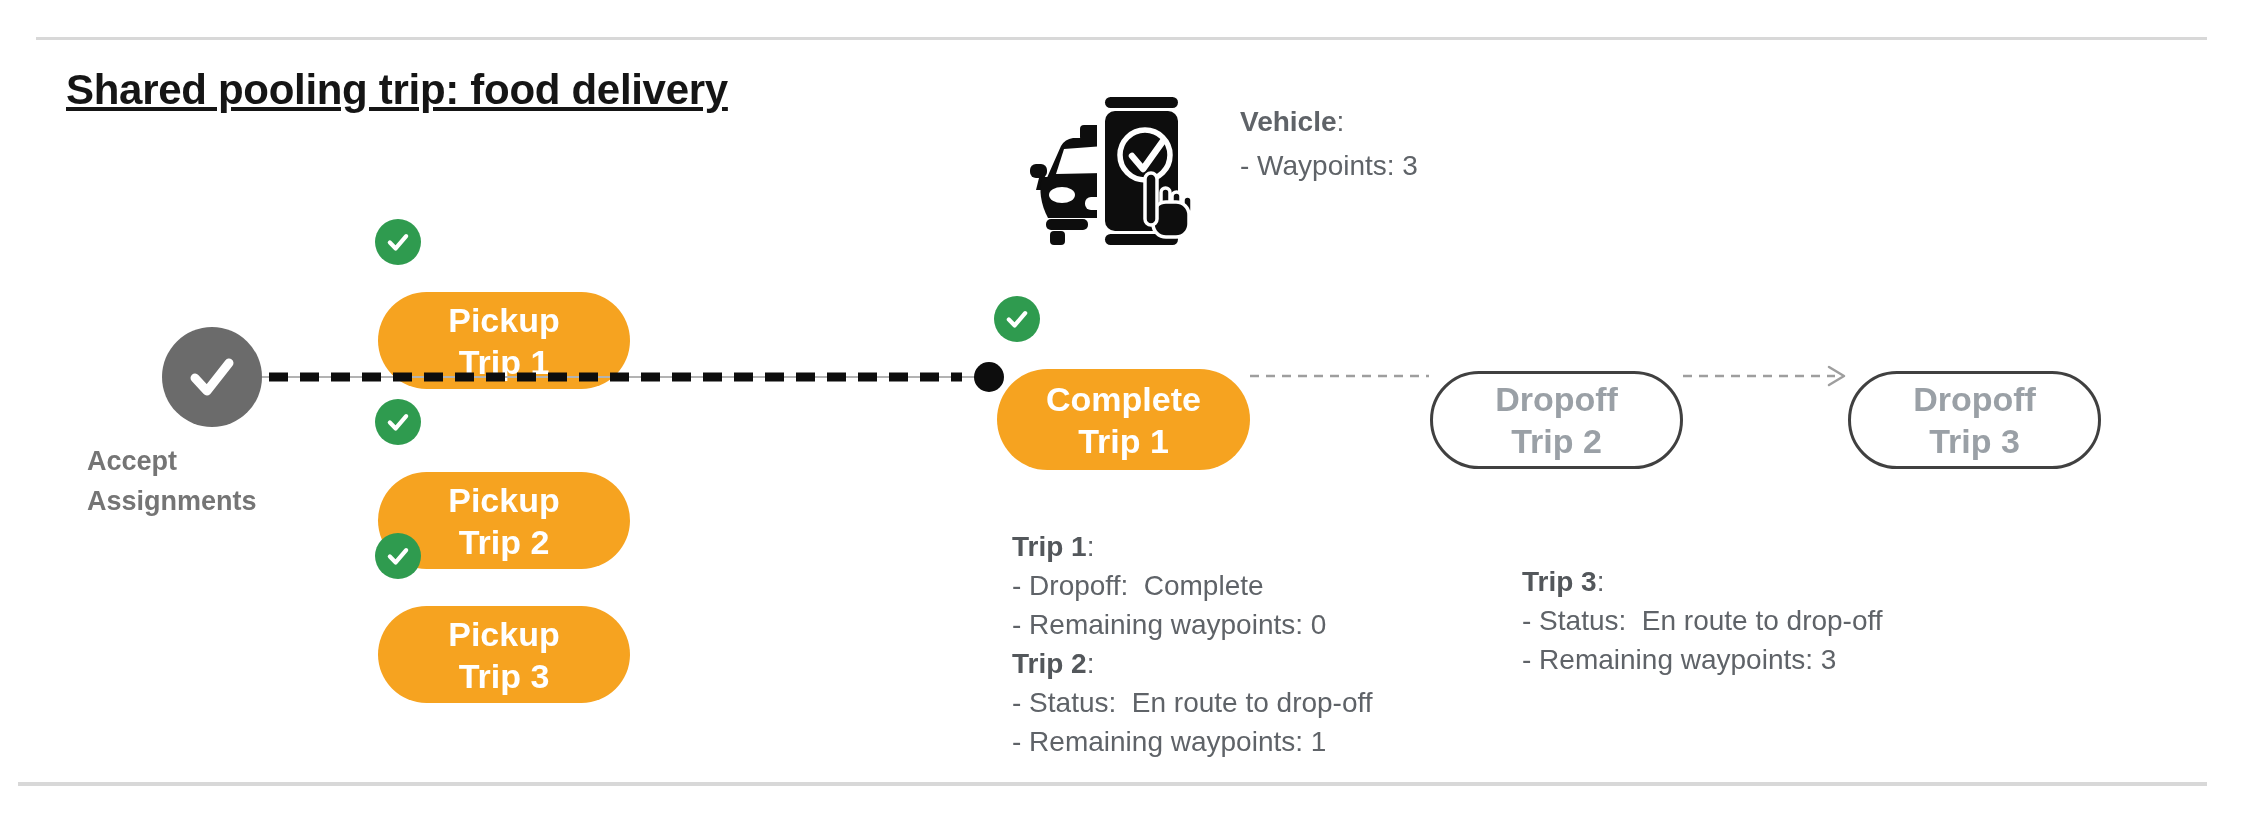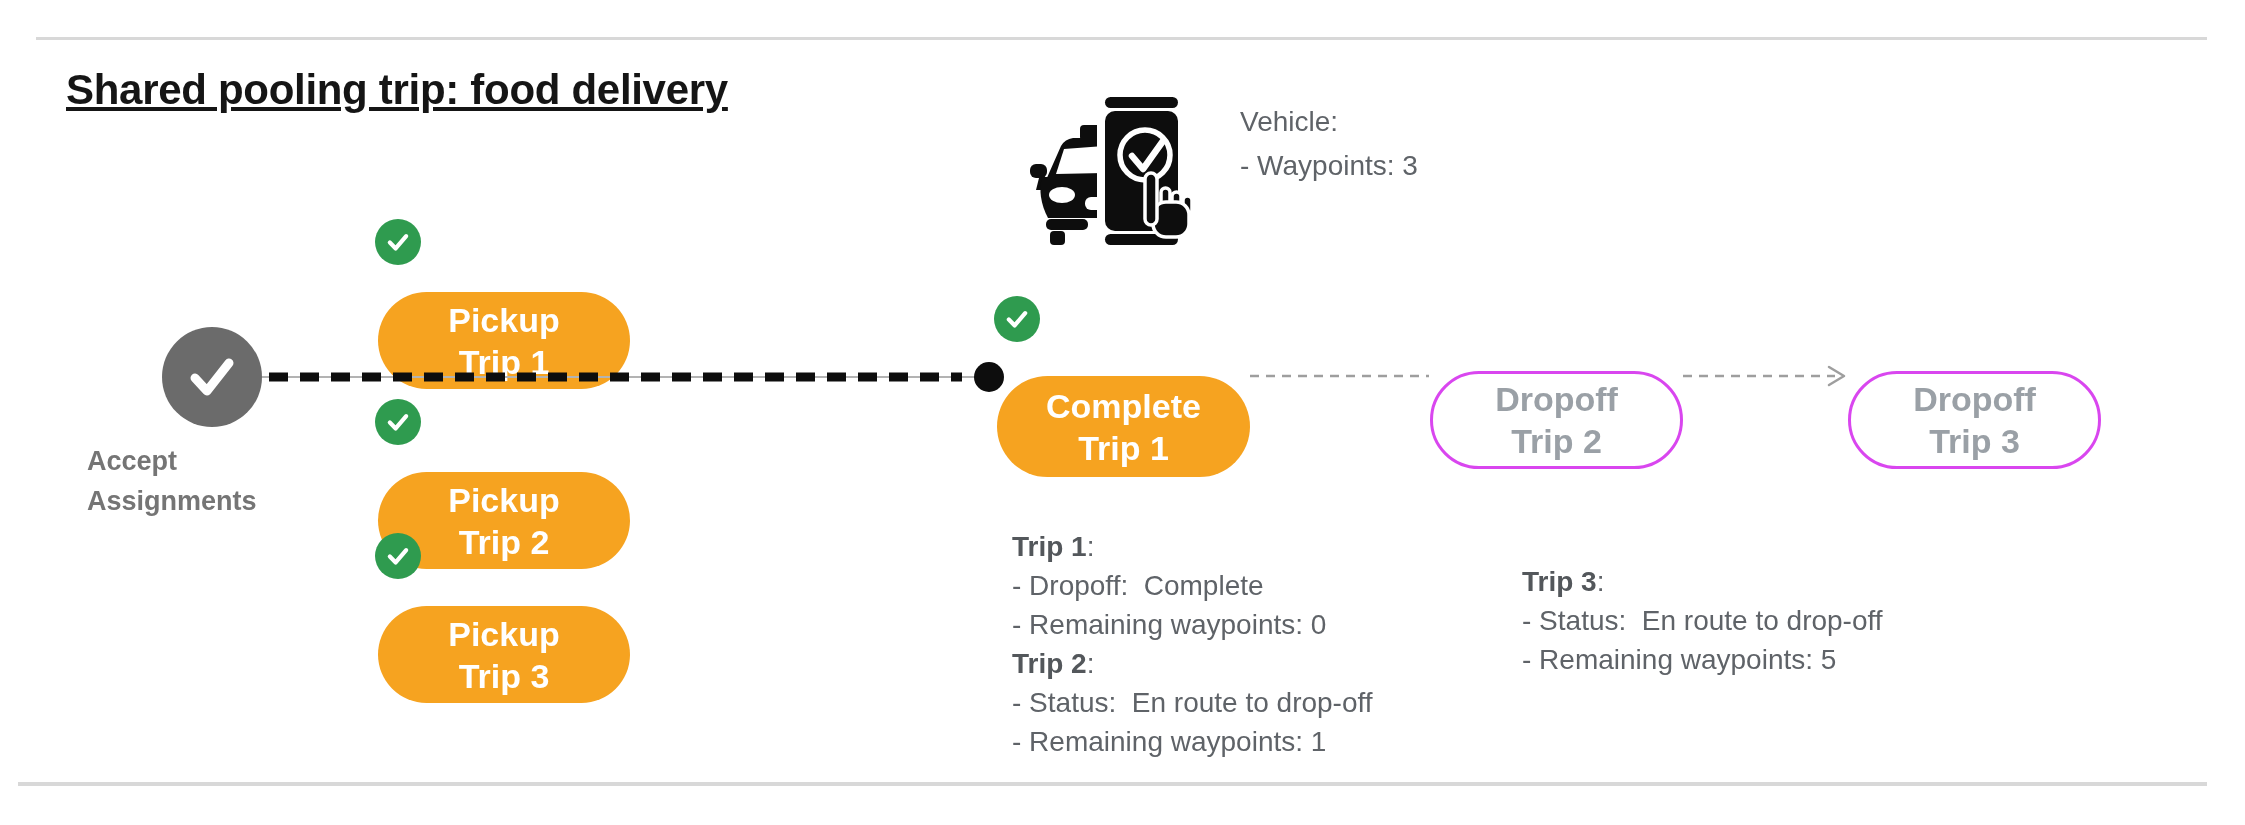--- a/index.html
+++ b/index.html
@@ -8,40 +8,40 @@
     font-family:"Liberation Sans", sans-serif; overflow:hidden;
   }
   .abs { position:absolute; }
   .divider { background:#d8d8d8; }
   .title {
     left:66px; top:66px; font-size:42px; font-weight:bold; color:#151515;
     letter-spacing:-0.3px; white-space:nowrap;text-decoration:underline;
   }
   
   .veh-text { left:1240px; top:100px; font-size:28px; color:#5f6368; line-height:44px; }
-  .veh-text .b { font-weight:normal; }
+  .veh-text .b { font-weight:bold; }
   .pre { white-space:pre-wrap; }
 
   
   .node-circle {
     left:162px; top:327px; width:100px; height:100px; border-radius:50%;
     background:#6b6b6b; display:flex; align-items:center; justify-content:center; z-index:3;
   }
   .node-label {
     left:87px; top:441px; width:250px; font-size:27px;
     line-height:40px; color:#757575;font-weight:bold;
   }
   .pill {
     width:252px; height:97px; border-radius:49px; display:flex; flex-direction:column;
     align-items:center; justify-content:center; font-weight:bold; font-size:34px;
     line-height:42px; text-align:center; z-index:3;margin-top:44px;
   }
   .pill.orange { background:#f6a320; color:#ffffff; }
   .pill.outline {
-    background:#ffffff; border:3px solid #d946ef; color:#9aa0a6;
+    background:#ffffff; border:3px solid #404040; color:#9aa0a6;
     width:253px; height:98px; box-sizing:border-box; border-radius:50px;
   }
   .pill.complete { width:253px; height:101px; border-radius:51px; }
   .badge {
     width:46px; height:46px; border-radius:50%; background:#2f9b4f;
     display:flex; align-items:center; justify-content:center; z-index:4;
   }
   .conn { z-index:2; }
   .mainline { z-index:5; }
 
@@ -126,21 +126,21 @@
   </div>
   <div class="abs pill orange" style="left:378px; top:428px;">
     <div>Pickup</div>
       <div>Trip 2</div>
   </div>
   <div class="abs pill orange" style="left:378px; top:562px;">
     <div>Pickup</div>
       <div>Trip 3</div>
   </div>
 
-  <div class="abs pill orange complete" style="left:997px; top:332px;">
+  <div class="abs pill orange complete" style="left:997px; top:325px;">
     <div>Complete</div>
       <div>Trip 1</div>
   </div>
 
   <div class="abs badge" style="left:375px; top:219px;">
     <svg width="28" height="28" viewBox="0 0 24 24">
         <path d="M5 12.5 L10 17.5 L19 7" fill="none" stroke="#ffffff" stroke-width="3.6" stroke-linecap="round" stroke-linejoin="round"></path>
       </svg>
   </div>
   <div class="abs badge" style="left:375px; top:399px;">
@@ -181,16 +181,16 @@
     <div class="pre">- Dropoff:  Complete</div>
     <div class="pre">- Remaining waypoints: 0</div>
     <div><span class="hd">Trip 2</span><span>:</span></div>
     <div class="pre">- Status:  En route to drop-off</div>
     <div class="pre">- Remaining waypoints: 1</div>
   </div>
 
   <div class="abs info" style="left:1522px; top:562px;">
     <div><span class="hd">Trip 3</span><span>:</span></div>
     <div class="pre">- Status:  En route to drop-off</div>
-    <div class="pre">- Remaining waypoints: 5</div>
+    <div class="pre">- Remaining waypoints: 3</div>
   </div>
 
 </div>
 
 </body></html>

